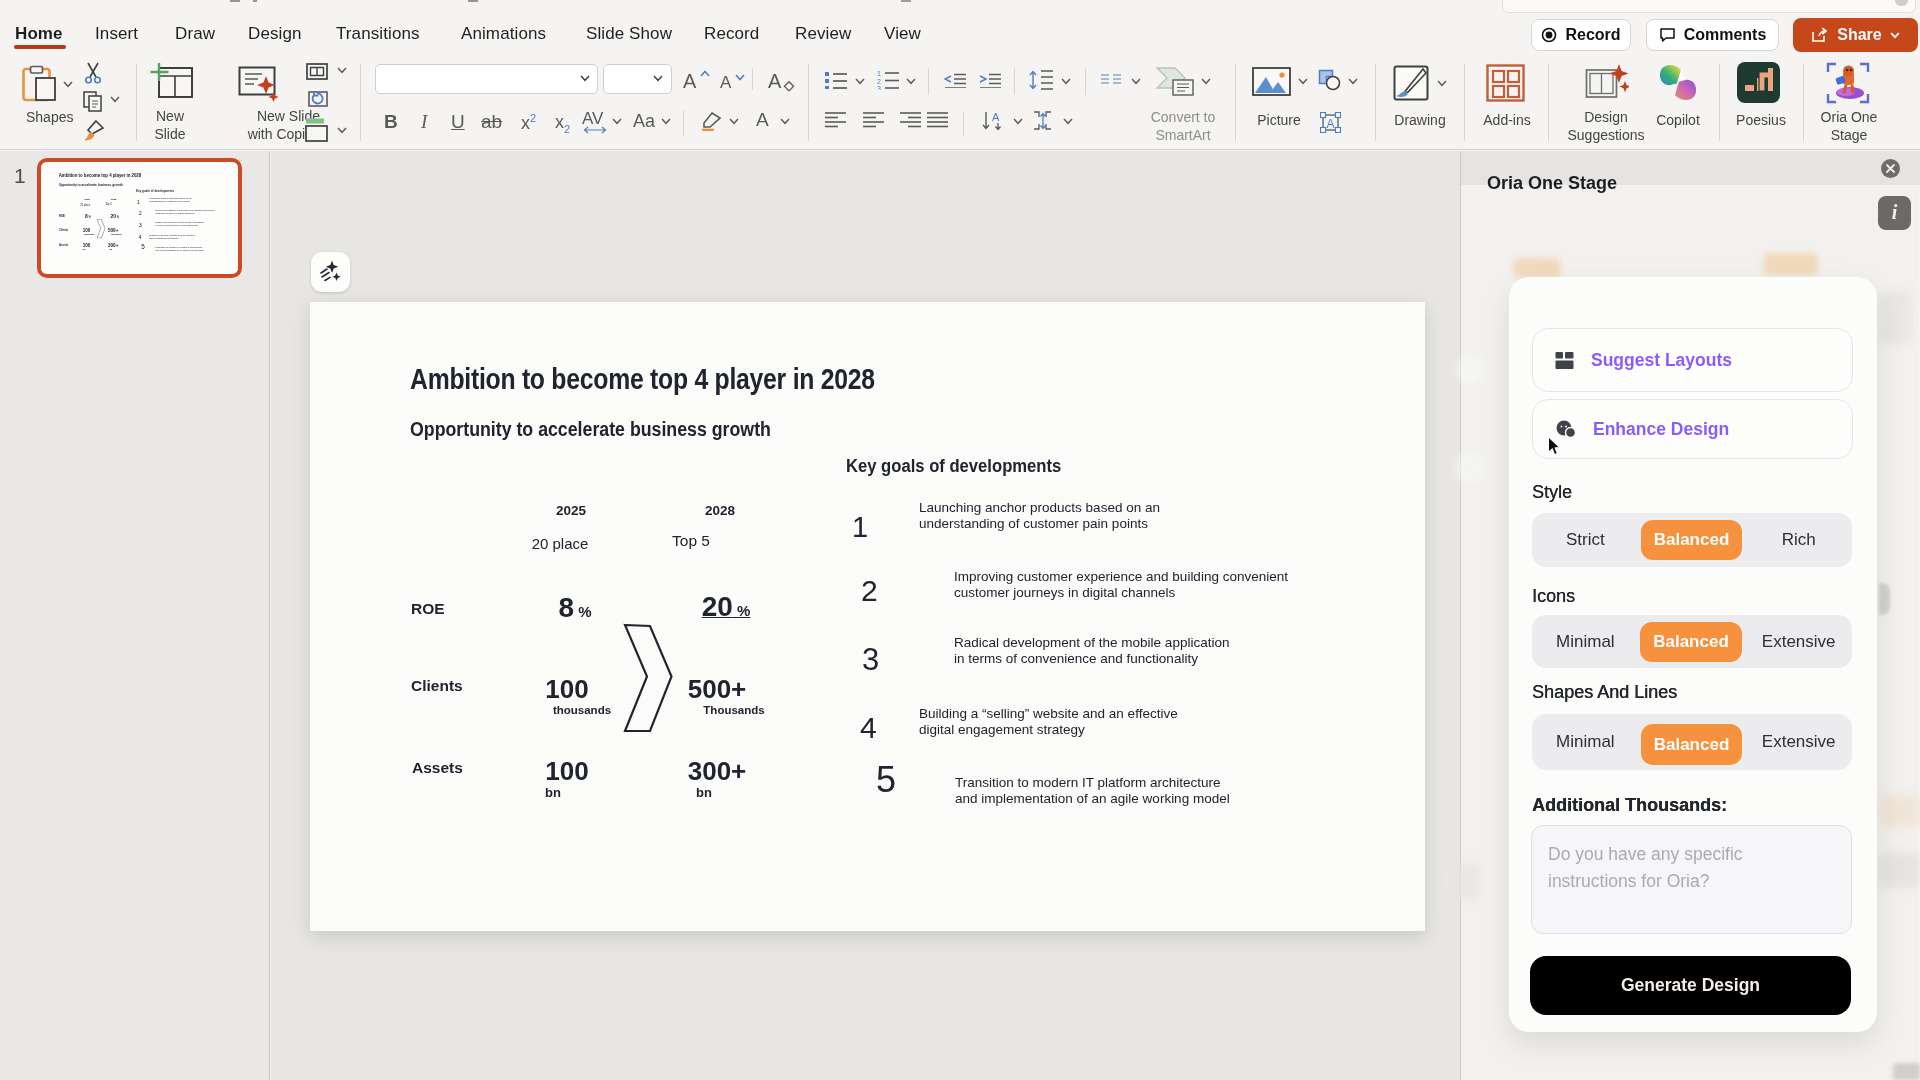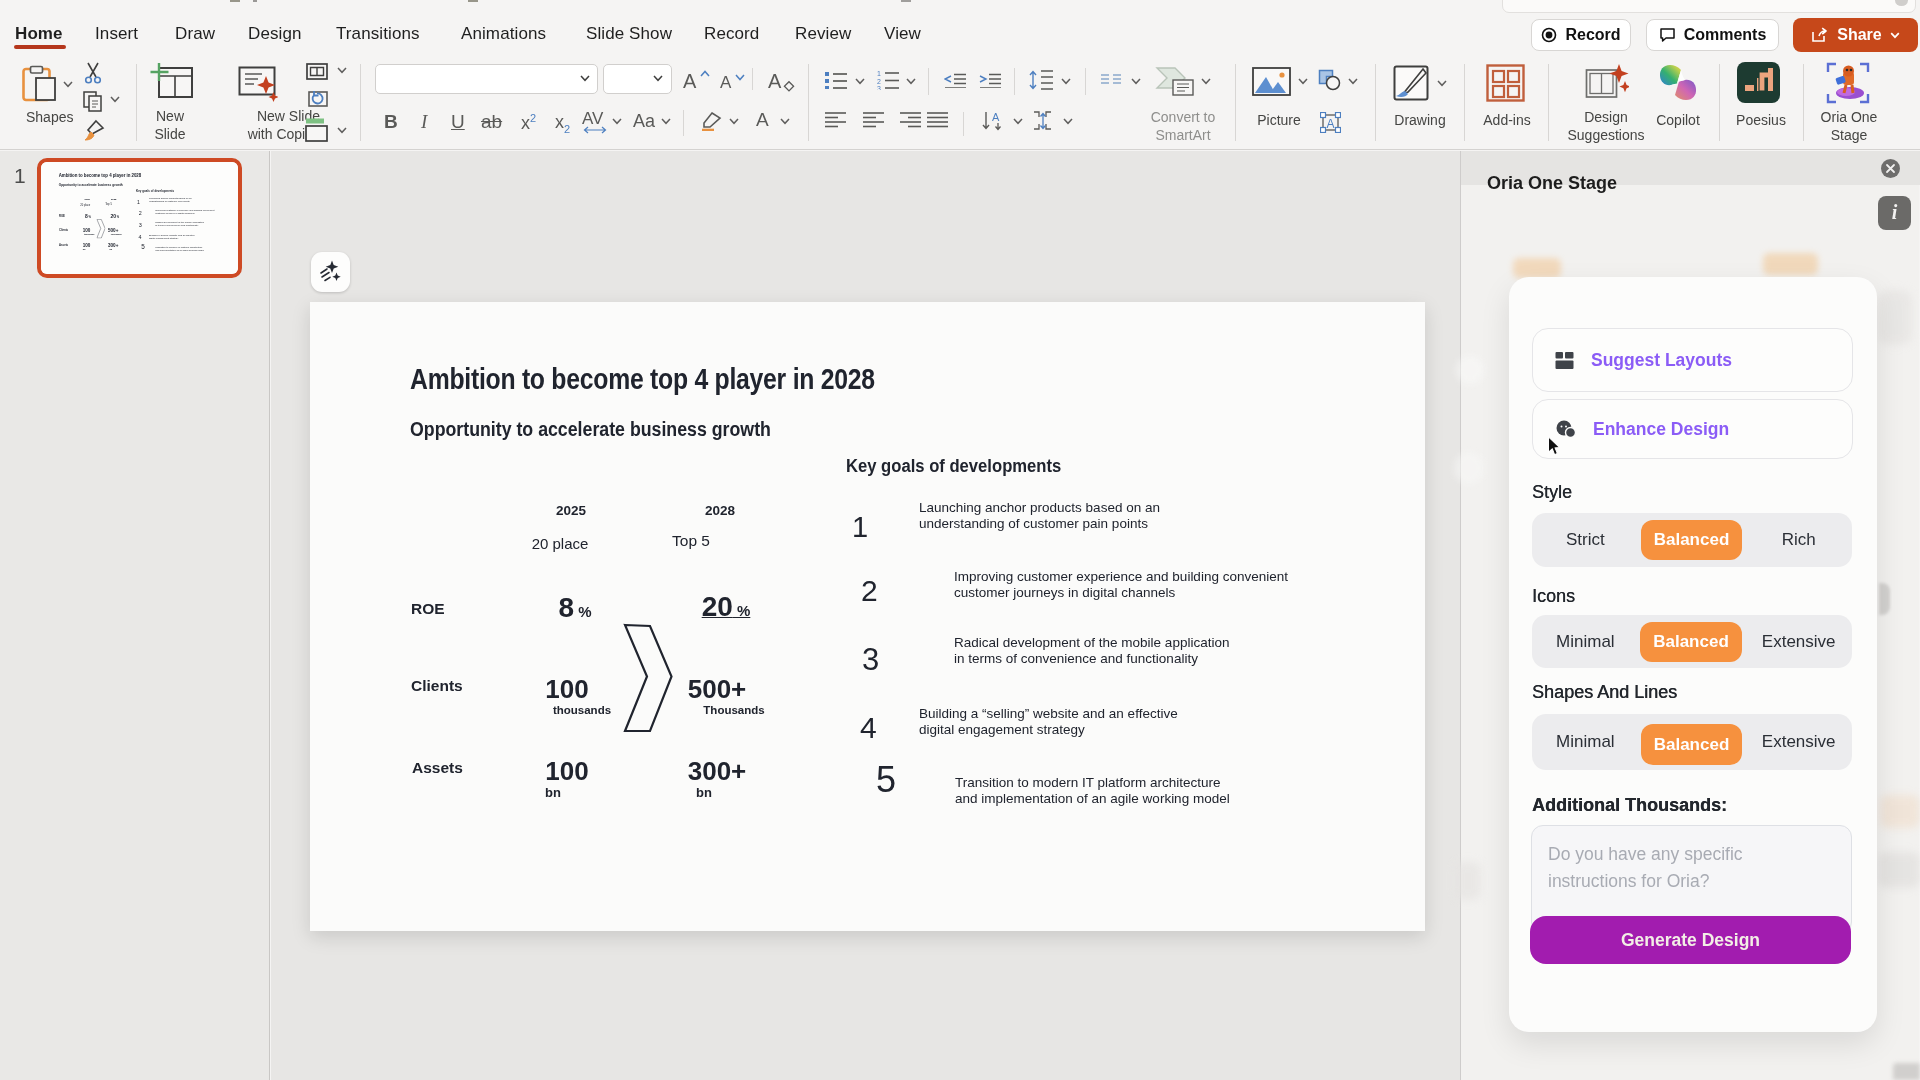--- a/index.html
+++ b/index.html
@@ -48,21 +48,21 @@
              border-radius:16px; display:flex; align-items:center; }
   .cardbtn span { font-size:17.5px; font-weight:600; color:#8b5cf6; margin-left:17px; }
   .plabel { position:absolute; left:1532px; font-size:18px; color:#23272d; text-shadow:0.35px 0 0 #23272d; }
   .seg { position:absolute; left:1532px; width:320px; background:#ececee; border-radius:14px; display:flex; }
   .seg div { flex:1; display:flex; align-items:center; justify-content:center; font-size:17px; color:#2b2f36; }
   .pill { position:absolute; background:#f6913e; border-radius:12px; color:#fff; font-size:17px; font-weight:600;
           display:flex; align-items:center; justify-content:center; }
   #ta { left:1531px; top:825px; width:321px; height:109px; background:#f6f6f8; border:1.5px solid #dee0e5;
         border-radius:12px; }
   #taph { left:1548px; top:841px; font-size:17.5px; line-height:27px; color:#a8abb3; }
-  #genbtn { left:1530px; top:916px; width:321px; height:48px; background:#a21caf; border-radius:16px;
+  #genbtn { left:1530px; top:956px; width:321px; height:59px; background:#000000; border-radius:16px;
             display:flex; align-items:center; justify-content:center; font-size:17.5px; font-weight:600; color:#f3eee6; }
 </style>
 </head>
 <body>
 
 <div id="ribbon" class="abs"></div>
 <div class="abs" style="left:1502px; top:-8px; width:414px; height:21px; background:#fbfaf9; border:1px solid #e2e0de; border-radius:7px;"></div>
 <div class="abs" style="left:1895px; top:-5px; width:13px; height:11px; background:#d0cecc; border-radius:50%;"></div>
 <div class="abs" style="left:230px; top:0px; width:10px; height:2px; background:#98968a;"></div>
 <div class="abs" style="left:253px; top:0px; width:4px; height:2px; background:#9a9896;"></div>

